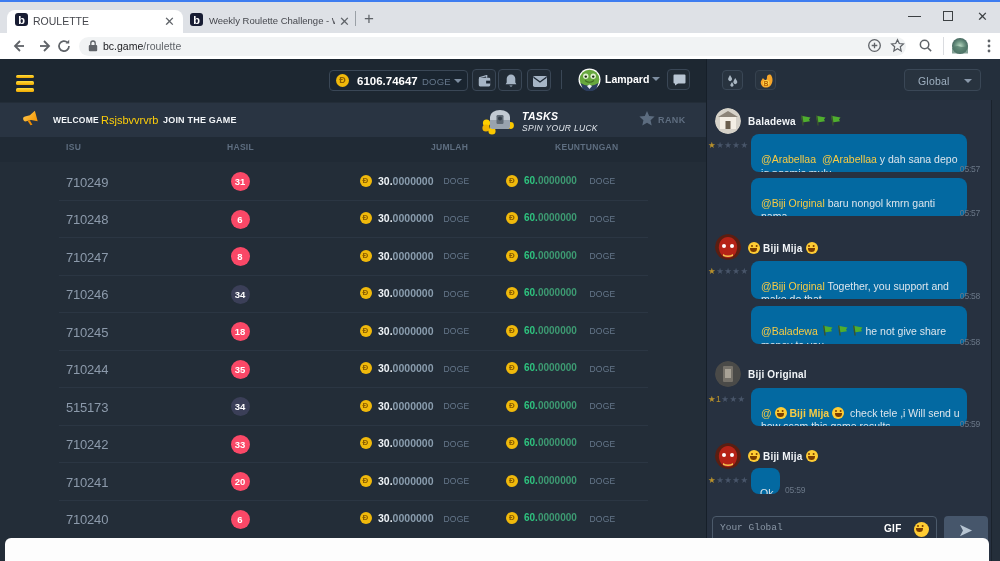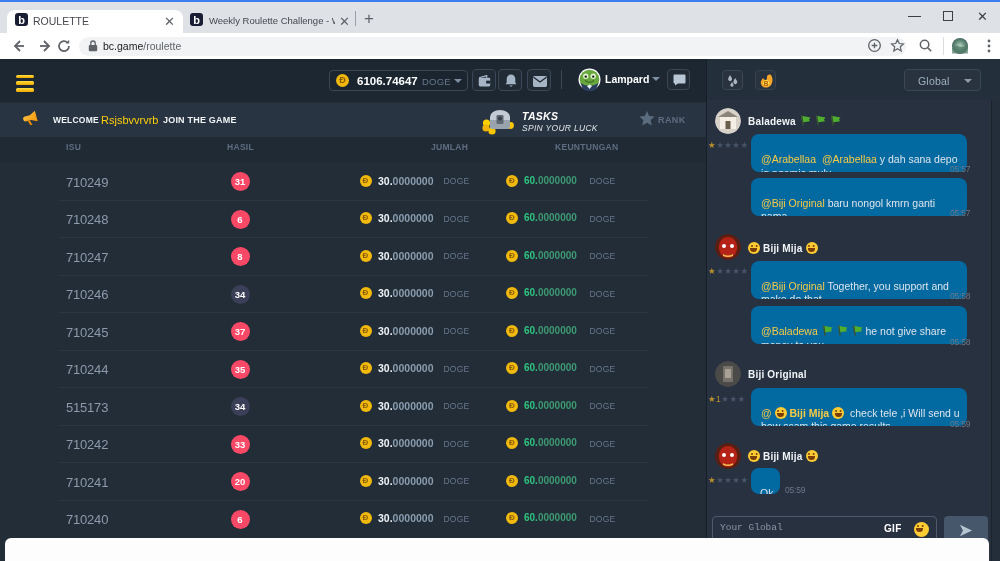--- a/index.html
+++ b/index.html
@@ -34,21 +34,21 @@
 .amtg{font-size:10px;font-weight:bold;color:#2ec47f}
 .amtgz{color:#3d9a72;font-weight:bold}
 .dog{font-size:8.5px;color:#66788c;letter-spacing:0.2px}
 .sep{height:1px;background:#2b3643;left:59px;width:589px}
 .colh{font-size:8.5px;font-weight:bold;color:#5e6e80;letter-spacing:0.3px}
 
 .avatar{width:26px;height:26px;border-radius:50%;overflow:hidden}
 .uname{font-size:10px;font-weight:bold;color:#f2f5f8;letter-spacing:0.2px}
 .bubble{left:44px;width:216px;background:#0369a1;border-radius:8px;color:#dde5ec;font-size:10.5px;line-height:13.5px;padding:19px 0 0 10px;white-space:nowrap;overflow:hidden}
 .mention{color:#f7cb45}
-.ts{font-size:8.5px;color:#6a7787;letter-spacing:-0.2px;width:40px;text-align:left}
+.ts{font-size:8.5px;color:#6a7787;letter-spacing:-0.2px;width:40px;text-align:center}
 .star{font-size:8.5px;color:#49566a;letter-spacing:0.5px}
 .star .y{color:#b9912c}
 .flag{display:inline-block;vertical-align:-1px}
 .emo{display:inline-block;width:12px;height:12px;border-radius:50%;background:#fc3;position:relative;vertical-align:-2px}
 .emo:before{content:"";position:absolute;left:2.6px;top:3px;width:2px;height:2px;border-radius:50%;background:#7a3c00;box-shadow:4.6px 0 0 #7a3c00}
 .emo:after{content:"";position:absolute;left:2.4px;top:6px;width:7px;height:4px;border-radius:0 0 7px 7px;background:#7a3c00}
 #whitestrip{left:5px;top:479px;width:984px;height:23px;background:#fdfdfd;border-radius:6px 6px 0 0}
 </style></head>
 <body>
 
@@ -265,21 +265,21 @@
       <div class="a rowid" style="left:66px;top:125.25px">710246</div>
       <div class="a badge bdark" style="left:230.5px;top:122.75px">34</div>
       <div class="a coin" style="left:359.5px;top:125.25px;width:12px;height:12px;font-size:8px;line-height:12px">Đ</div>
       <div class="a amtw" style="left:378px;top:125.25px">30.<span class="amtz">0000000</span></div>
       <div class="a dog" style="left:443.5px;top:126.75px">DOGE</div>
       <div class="a coin" style="left:506px;top:125.25px;width:12px;height:12px;font-size:8px;line-height:12px">Đ</div>
       <div class="a amtg" style="left:524px;top:125.25px">60.<span class="amtgz">0000000</span></div>
       <div class="a dog" style="left:589.5px;top:126.75px">DOGE</div>
       <div class="a sep" style="top:150px"></div>
       <div class="a rowid" style="left:66px;top:162.75px">710245</div>
-      <div class="a badge bred" style="left:230.5px;top:160.25px">37</div>
+      <div class="a badge bred" style="left:230.5px;top:160.25px">18</div>
       <div class="a coin" style="left:359.5px;top:162.75px;width:12px;height:12px;font-size:8px;line-height:12px">Đ</div>
       <div class="a amtw" style="left:378px;top:162.75px">30.<span class="amtz">0000000</span></div>
       <div class="a dog" style="left:443.5px;top:164.25px">DOGE</div>
       <div class="a coin" style="left:506px;top:162.75px;width:12px;height:12px;font-size:8px;line-height:12px">Đ</div>
       <div class="a amtg" style="left:524px;top:162.75px">60.<span class="amtgz">0000000</span></div>
       <div class="a dog" style="left:589.5px;top:164.25px">DOGE</div>
       <div class="a sep" style="top:187.5px"></div>
       <div class="a rowid" style="left:66px;top:200.25px">710244</div>
       <div class="a badge bred" style="left:230.5px;top:197.75px">35</div>
       <div class="a coin" style="left:359.5px;top:200.25px;width:12px;height:12px;font-size:8px;line-height:12px">Đ</div>

